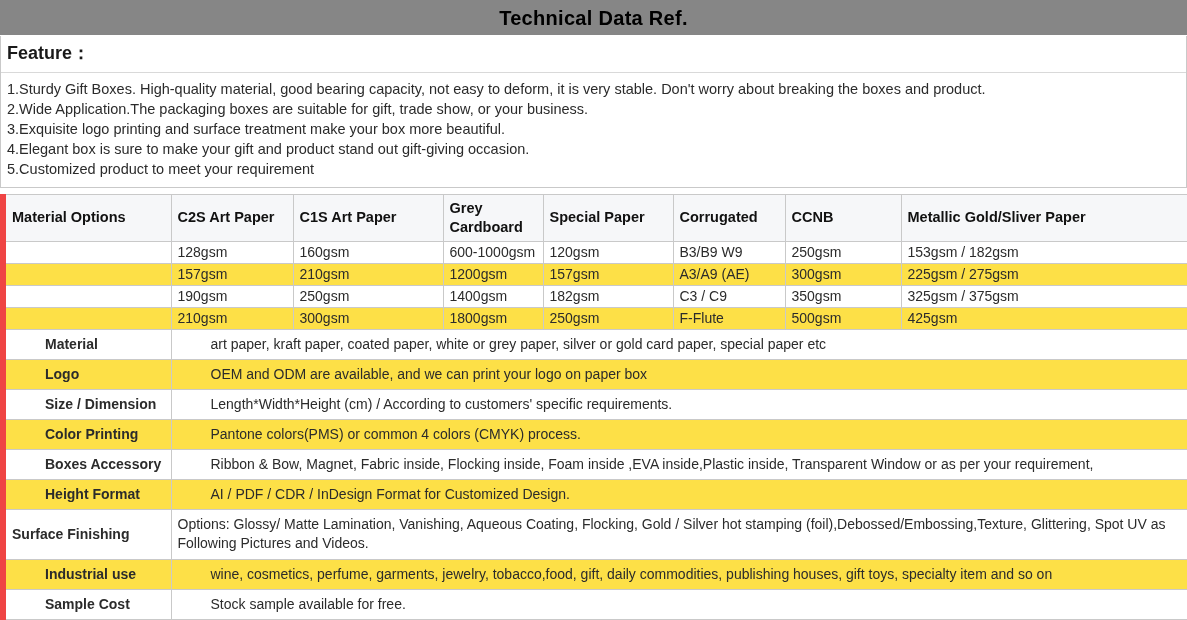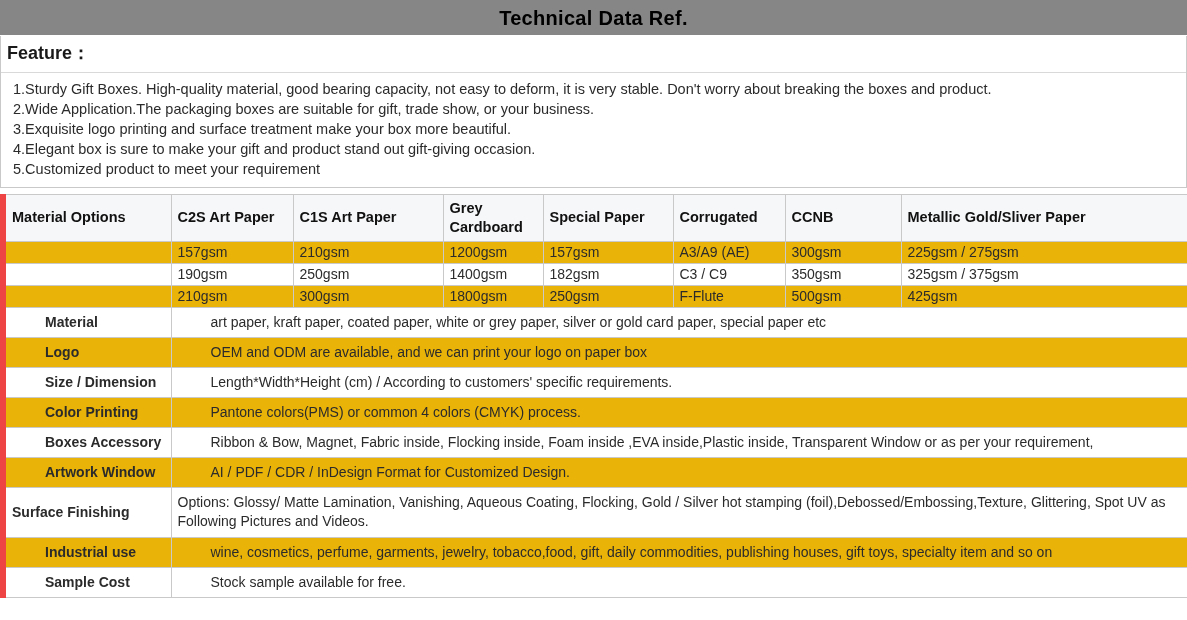--- a/index.html
+++ b/index.html
@@ -49,21 +49,20 @@
   .feature-heading {
     font-size: 18px;
     font-weight: bold;
     color: #1a1a1a;
     padding: 6px 0 7px 6px;
     border-bottom: 1px solid #d9d9d9;
     line-height: 1.25;
   }
   .feature-list {
     padding: 6px 6px 8px 6px;
-    margin-left: 6px;
   }
   .feature-list .feature-line {
     font-size: 14.5px;
     color: #2b2b2b;
     line-height: 20px;
     white-space: nowrap;
   }
 
   
   .spec-table {
@@ -89,21 +88,21 @@
     font-size: 14.5px;
     height: 42px;
     vertical-align: middle;
   }
   .spec-table tbody tr.gsm-row td {
     height: 20px;
     padding-top: 1px;
     padding-bottom: 1px;
   }
   .spec-table tbody tr.alt td {
-    background: #eab308;
+    background: #fde047;
   }
   .spec-table tbody tr.plain td {
     background: #ffffff;
   }
   .label-cell {
     font-weight: bold;
     color: #111111;
     font-size: 14.5px;
   }
   .value-cell { color: #2b2b2b; }
@@ -159,20 +158,30 @@
         <th>C1S Art Paper</th>
         <th>Grey Cardboard</th>
         <th>Special Paper</th>
         <th>Corrugated</th>
         <th>CCNB</th>
         <th>Metallic Gold/Sliver Paper</th>
       </tr>
     </thead>
 
     <tbody>
+      <tr class="gsm-row plain">
+        <td></td>
+        <td>128gsm</td>
+        <td>160gsm</td>
+        <td>600-1000gsm</td>
+        <td>120gsm</td>
+        <td>B3/B9 W9</td>
+        <td>250gsm</td>
+        <td>153gsm / 182gsm</td>
+      </tr>
       <tr class="gsm-row alt">
         <td></td>
         <td>157gsm</td>
         <td>210gsm</td>
         <td>1200gsm</td>
         <td>157gsm</td>
         <td>A3/A9 (AE)</td>
         <td>300gsm</td>
         <td>225gsm / 275gsm</td>
       </tr>
@@ -211,21 +220,21 @@
       </tr>
       <tr class="alt row-tall">
         <td class="label-cell">Color Printing</td>
         <td class="value-cell" colspan="7">Pantone colors(PMS) or common 4 colors (CMYK) process.</td>
       </tr>
       <tr class="plain row-tall">
         <td class="label-cell">Boxes Accessory</td>
         <td class="value-cell" colspan="7">Ribbon &amp; Bow, Magnet, Fabric inside, Flocking inside, Foam inside ,EVA inside,Plastic inside, Transparent Window or as per your requirement,</td>
       </tr>
       <tr class="alt row-tall">
-        <td class="label-cell">Artwork Window</td>
+        <td class="label-cell">Height Format</td>
         <td class="value-cell" colspan="7">AI / PDF / CDR / InDesign Format for Customized Design.</td>
       </tr>
       <tr class="plain row-xtall">
         <td class="label-cell">Surface Finishing</td>
         <td class="value-cell" colspan="7">Options: Glossy/ Matte Lamination, Vanishing, Aqueous Coating, Flocking, Gold / Silver hot stamping (foil),Debossed/Embossing,Texture, Glittering, Spot UV as Following Pictures and Videos.</td>
       </tr>
       <tr class="alt row-tall">
         <td class="label-cell">Industrial use</td>
         <td class="value-cell" colspan="7">wine, cosmetics, perfume, garments, jewelry, tobacco,food, gift, daily commodities, publishing houses, gift toys, specialty item and so on</td>
       </tr>

